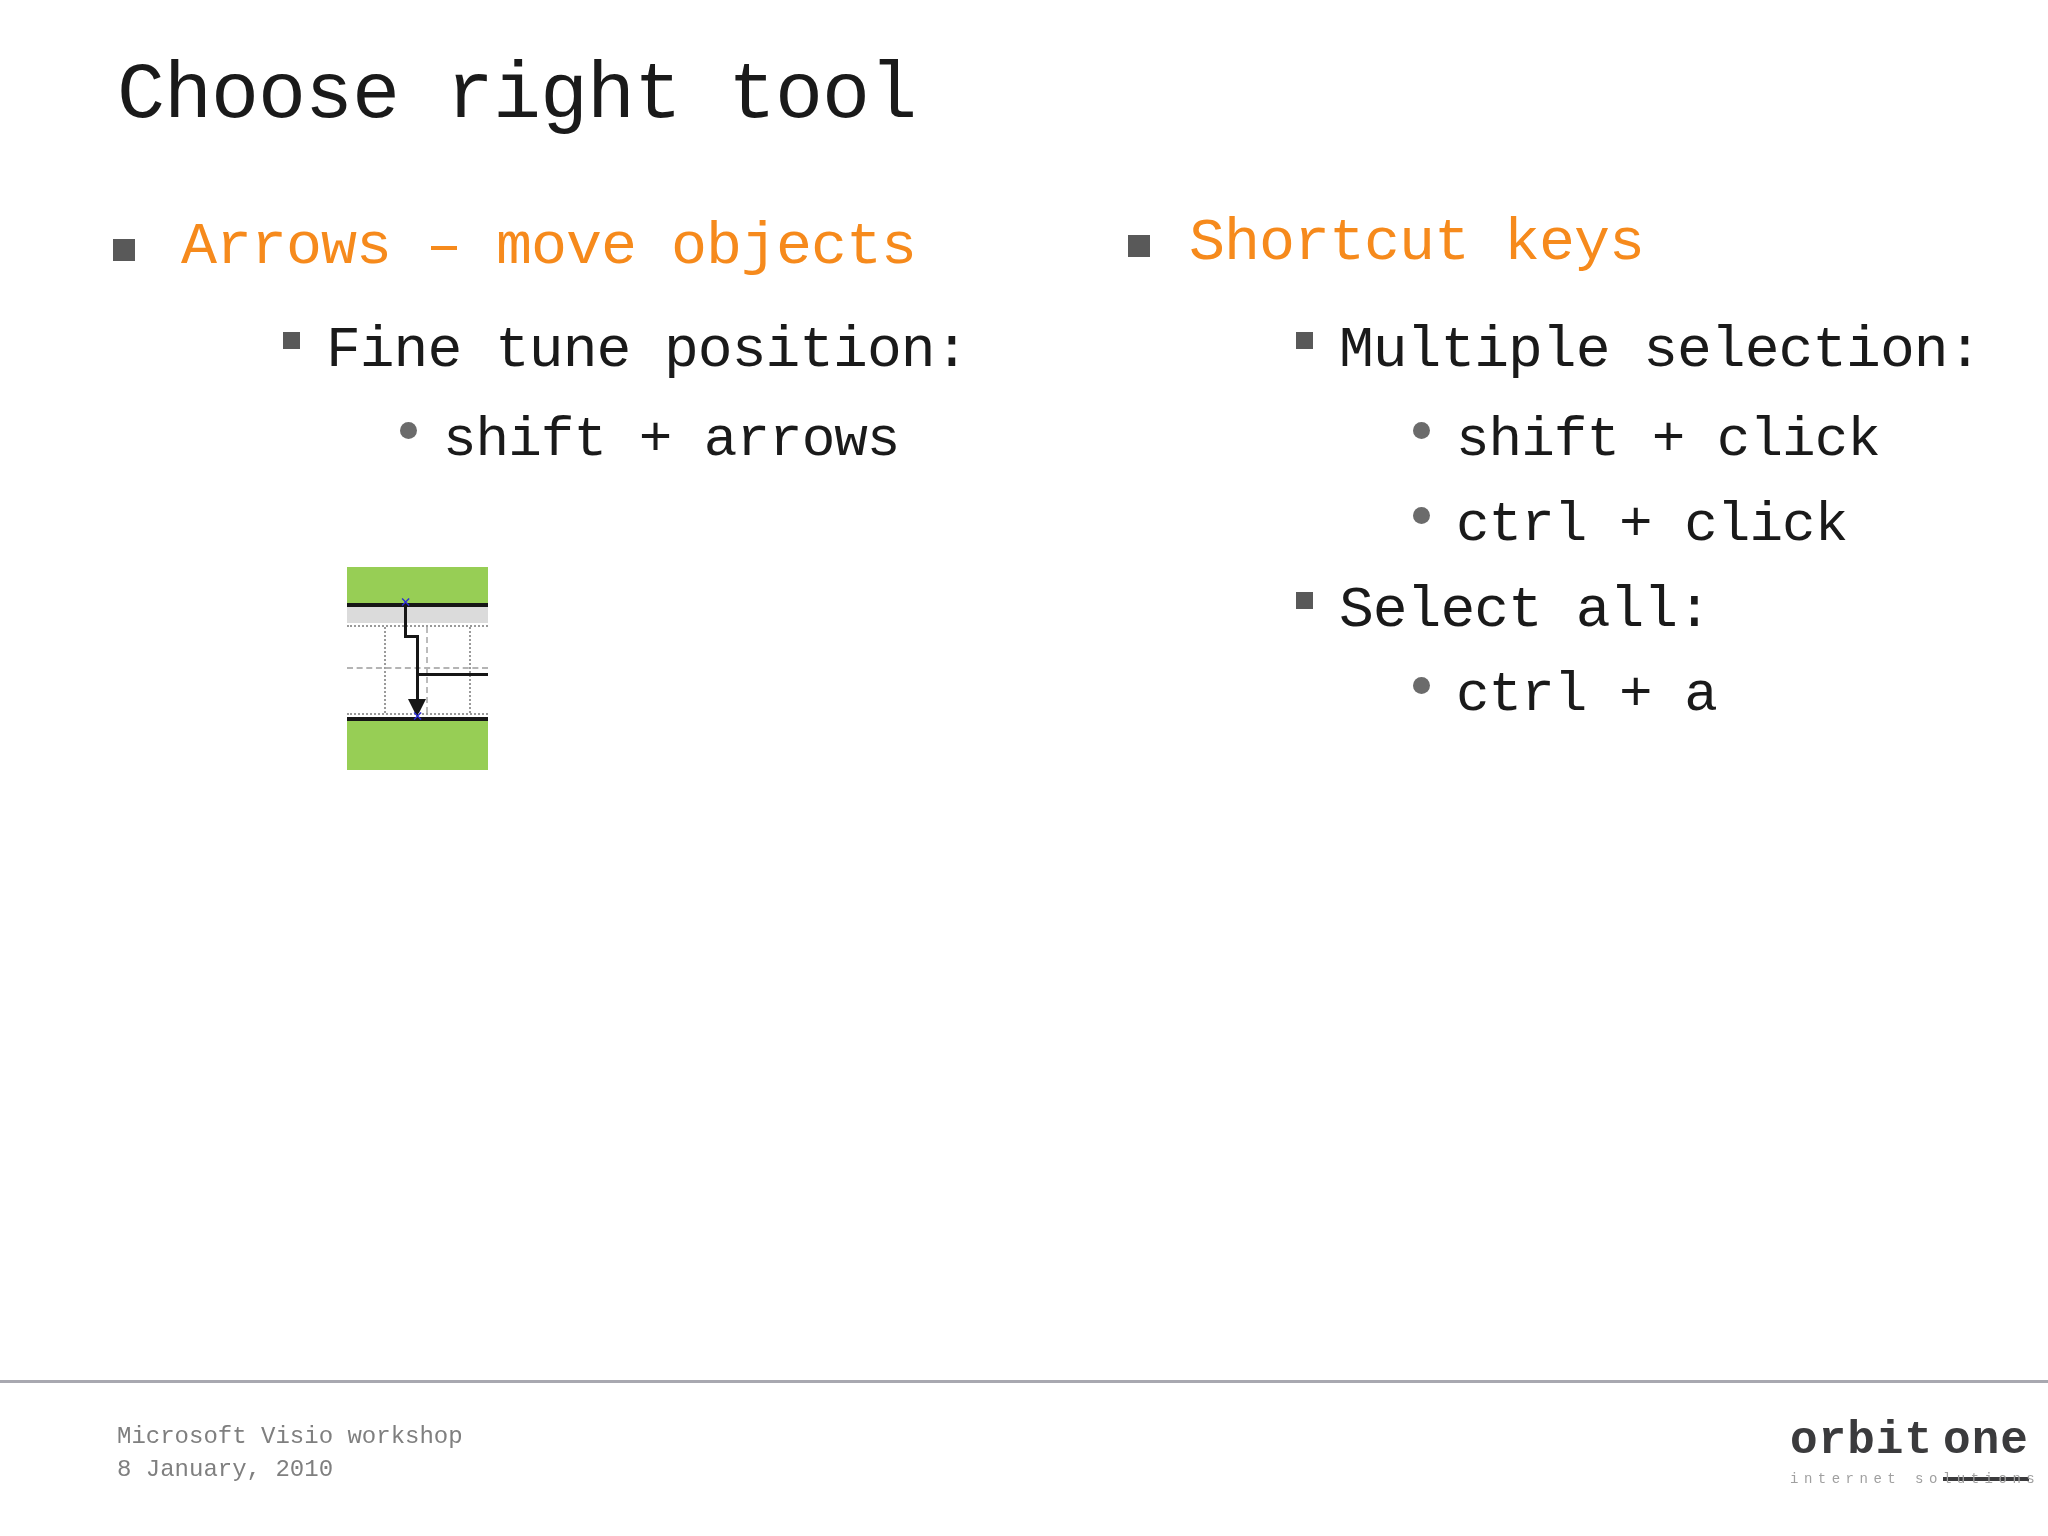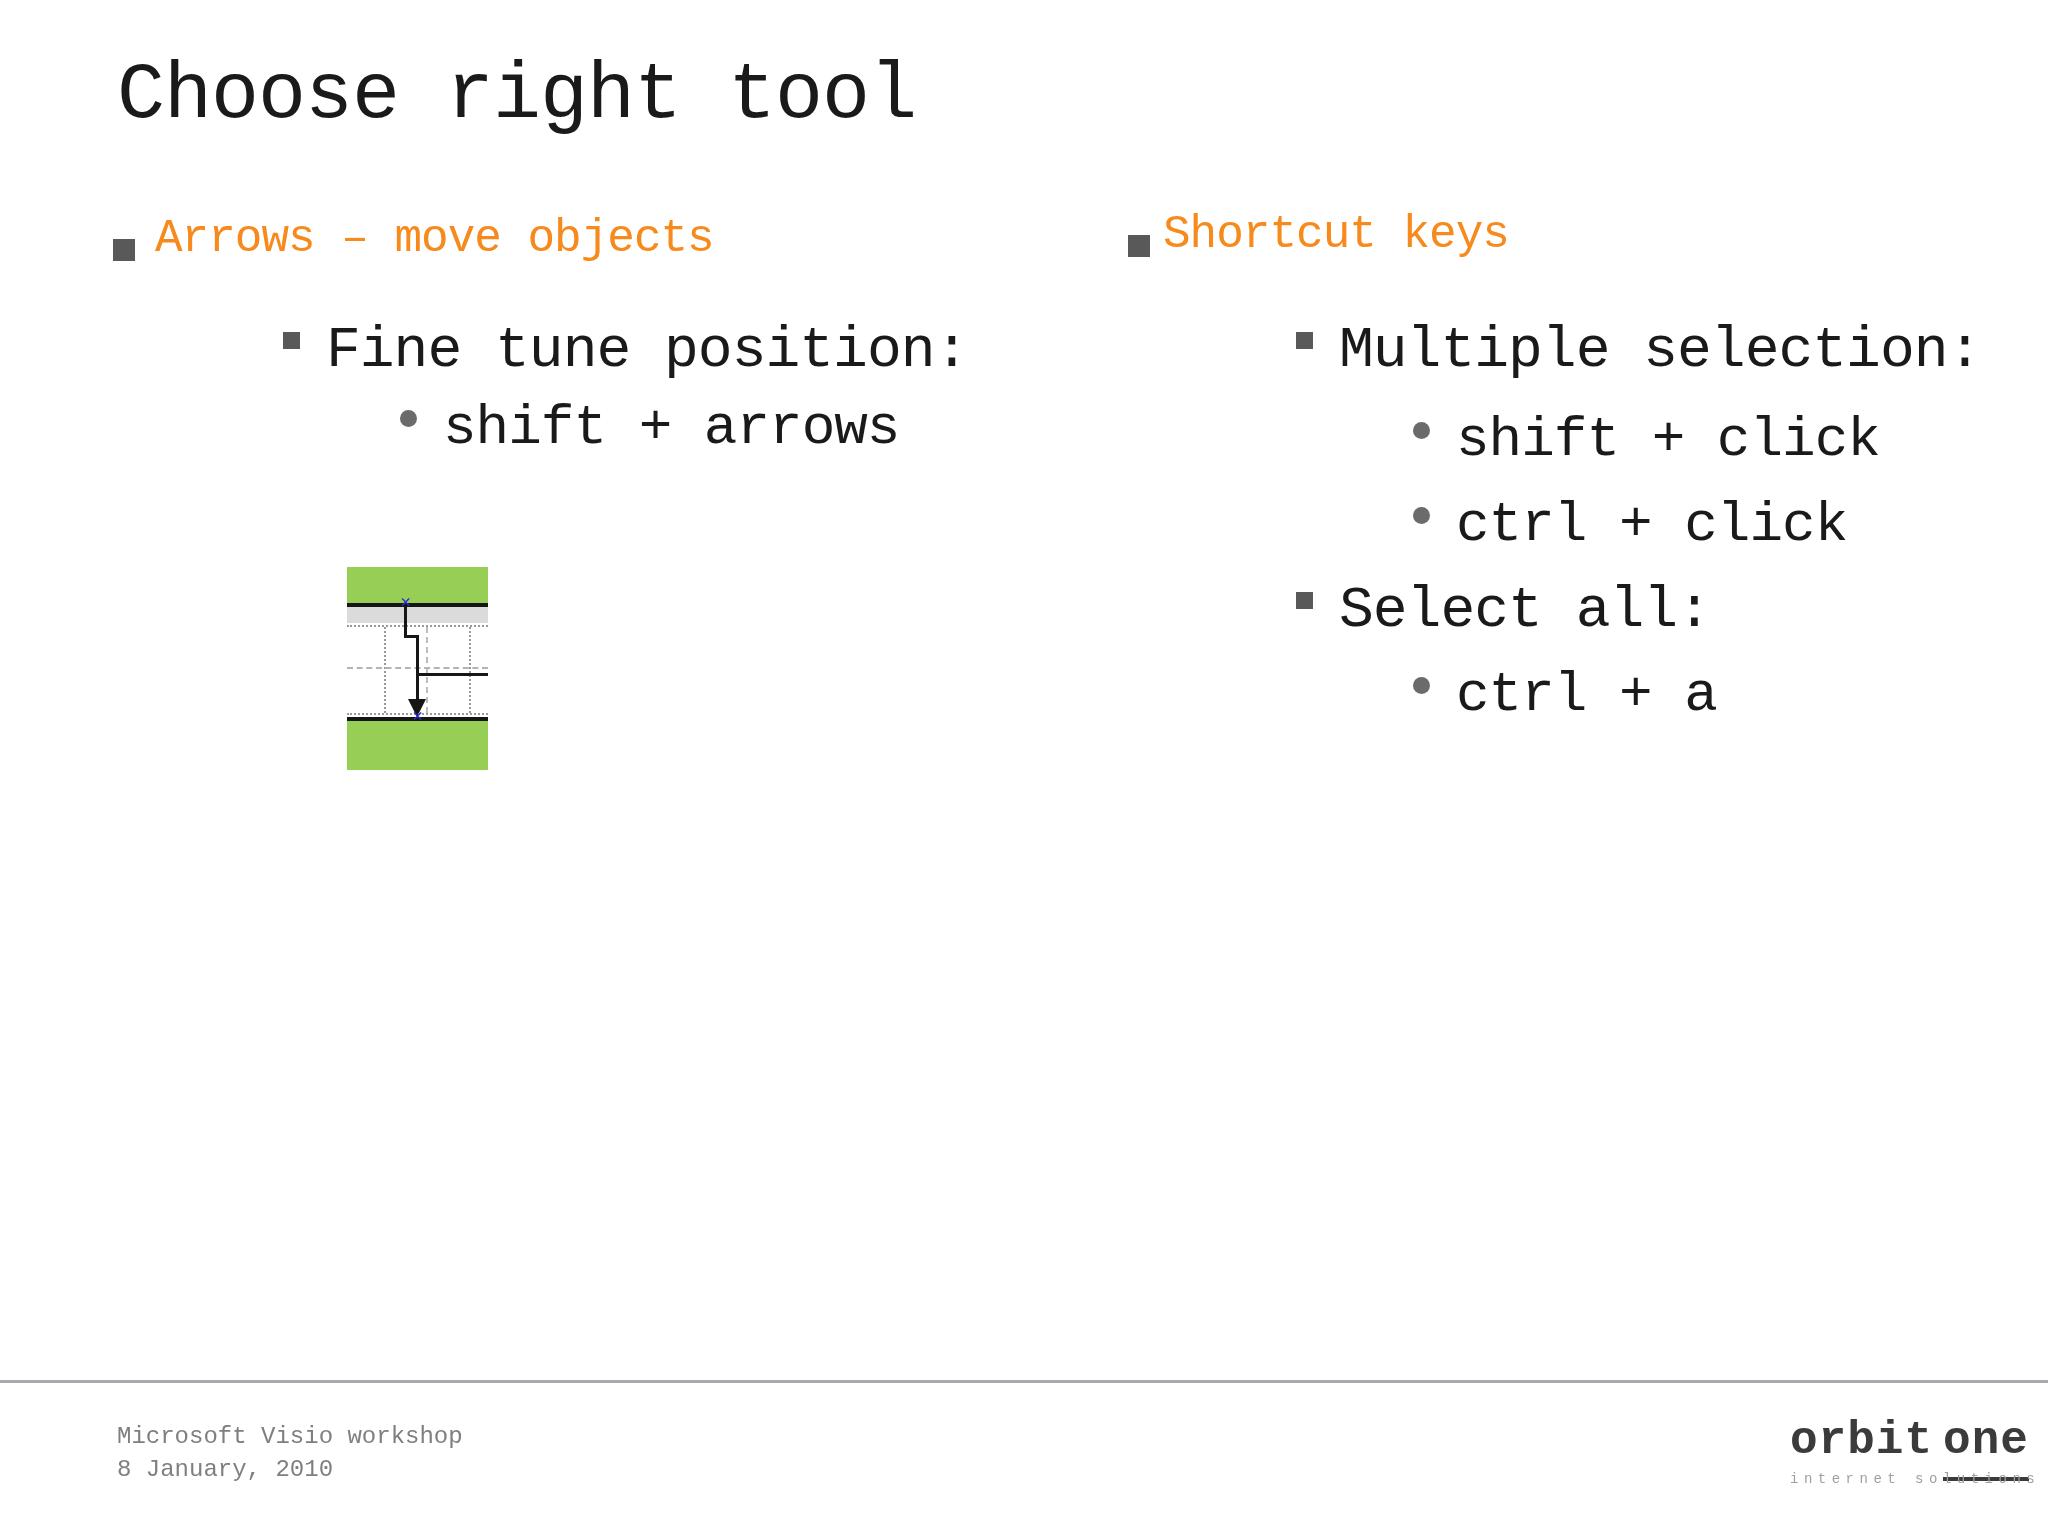--- a/index.html
+++ b/index.html
@@ -13,23 +13,24 @@
   .abs{position:absolute;}
 
   
   .title{
     left:117px;top:50px;
     font-size:80px;letter-spacing:-1px;
     color:var(--text_black);
     white-space:nowrap;
   }
   .heading-text{
-    font-size:46px;letter-spacing:-1px;
+    font-size:60px;letter-spacing:-1px;
     color:var(--accent_orange);
     white-space:nowrap;
+    margin-left:26px;
   }
   .l2-text{
     font-size:58px;letter-spacing:-1px;
     color:var(--text_black);
     white-space:nowrap;
   }
   .l3-text{
     font-size:56px;letter-spacing:-1px;
     color:var(--text_black);
     white-space:nowrap;
@@ -114,21 +115,21 @@
   <span class="abs bullet-sq big" style="left:113px;top:239px;"></span>
   <div class="abs heading-text" style="left:155px;top:213px;">Arrows – move objects</div>
 
   <span class="abs bullet-sq big" style="left:1128px;top:235px;"></span>
   <div class="abs heading-text" style="left:1163px;top:209px;">Shortcut keys</div>
 
   <div class="abs row" style="left:283px;top:318px;">
     <span class="bullet-sq"></span>
     <span class="l2-text">Fine tune position:</span>
   </div>
-  <div class="abs row" style="left:400px;top:396px;">
+  <div class="abs row" style="left:400px;top:408px;">
     <span class="bullet-rd"></span>
     <span class="l3-text">shift + arrows</span>
   </div>
 
   <div class="abs row" style="left:1296px;top:318px;">
     <span class="bullet-sq"></span>
     <span class="l2-text">Multiple selection:</span>
   </div>
   <div class="abs row" style="left:1413px;top:408px;text-align:right;">
     <span class="bullet-rd"></span>

